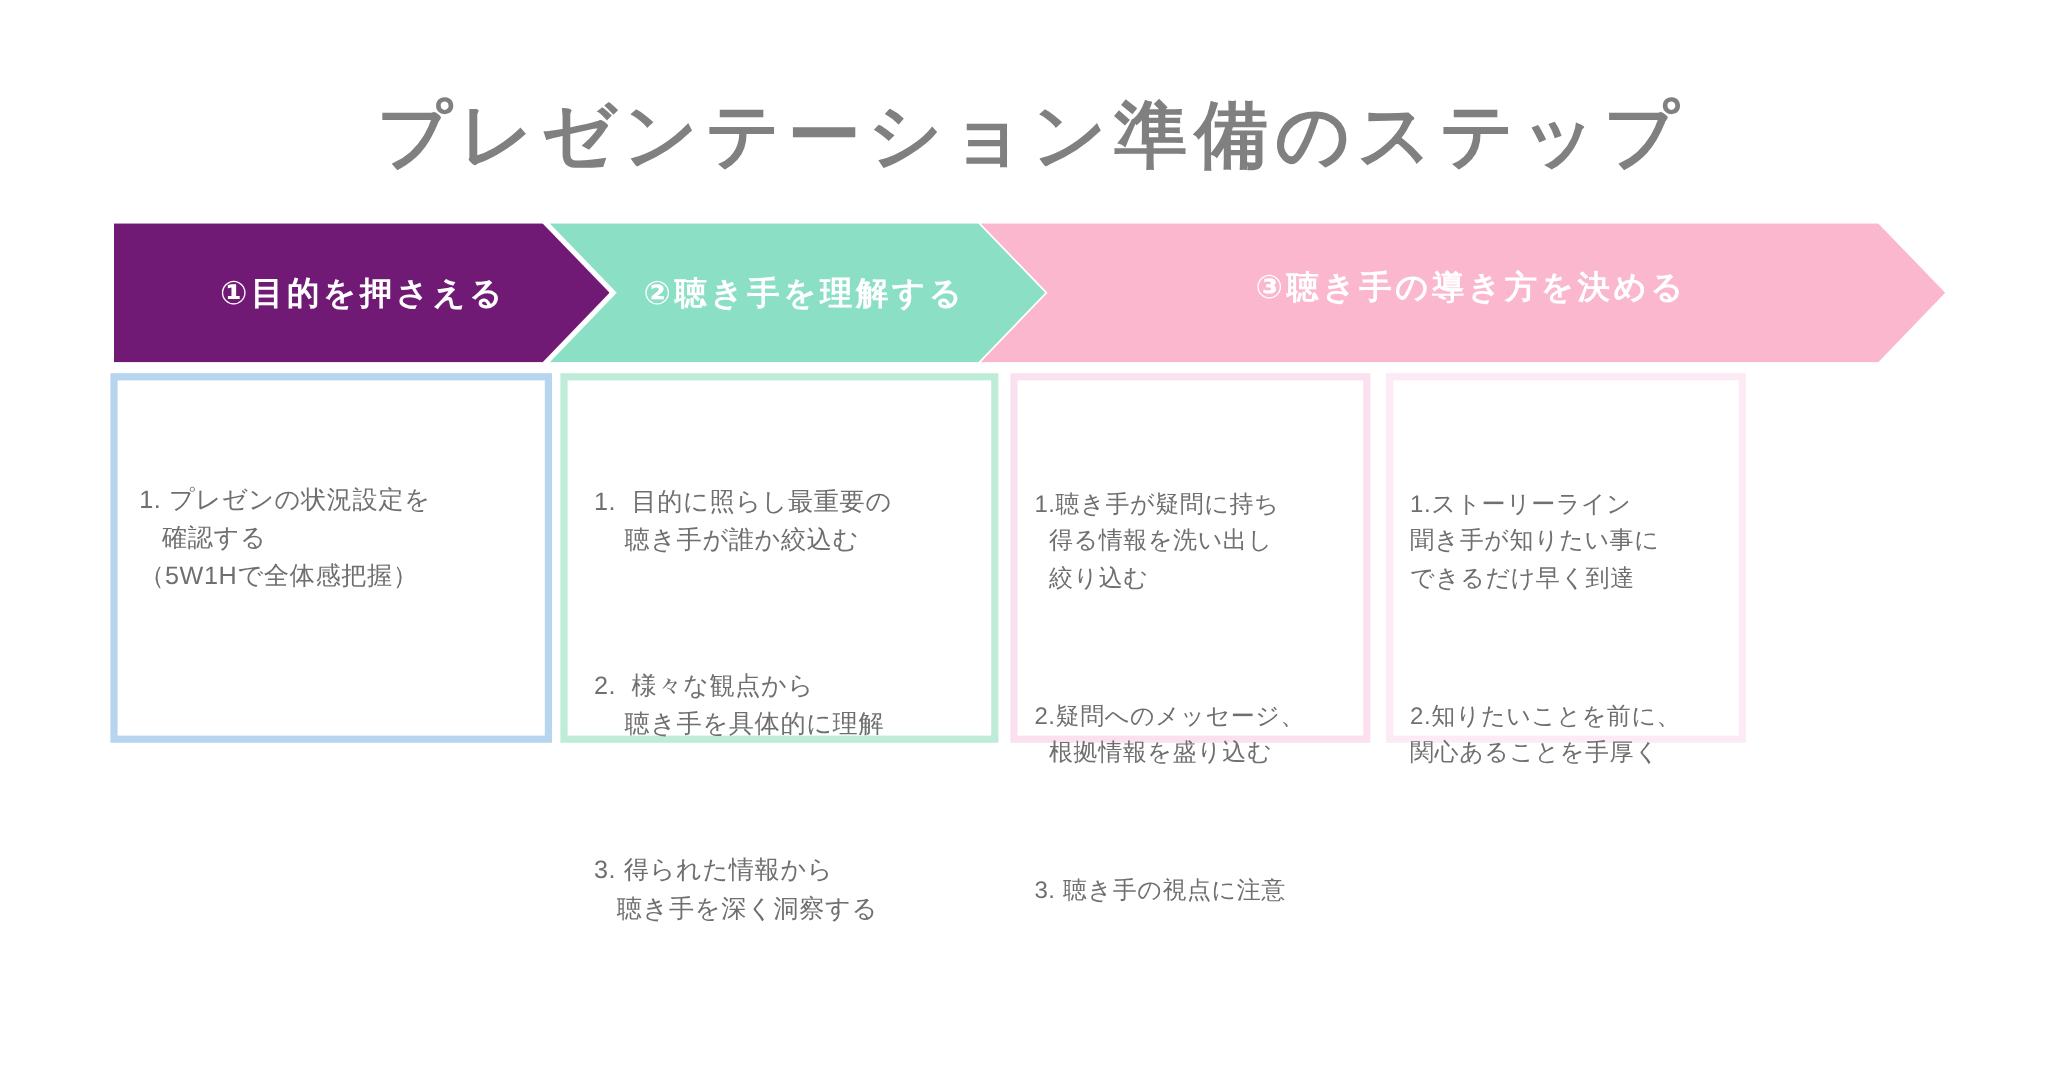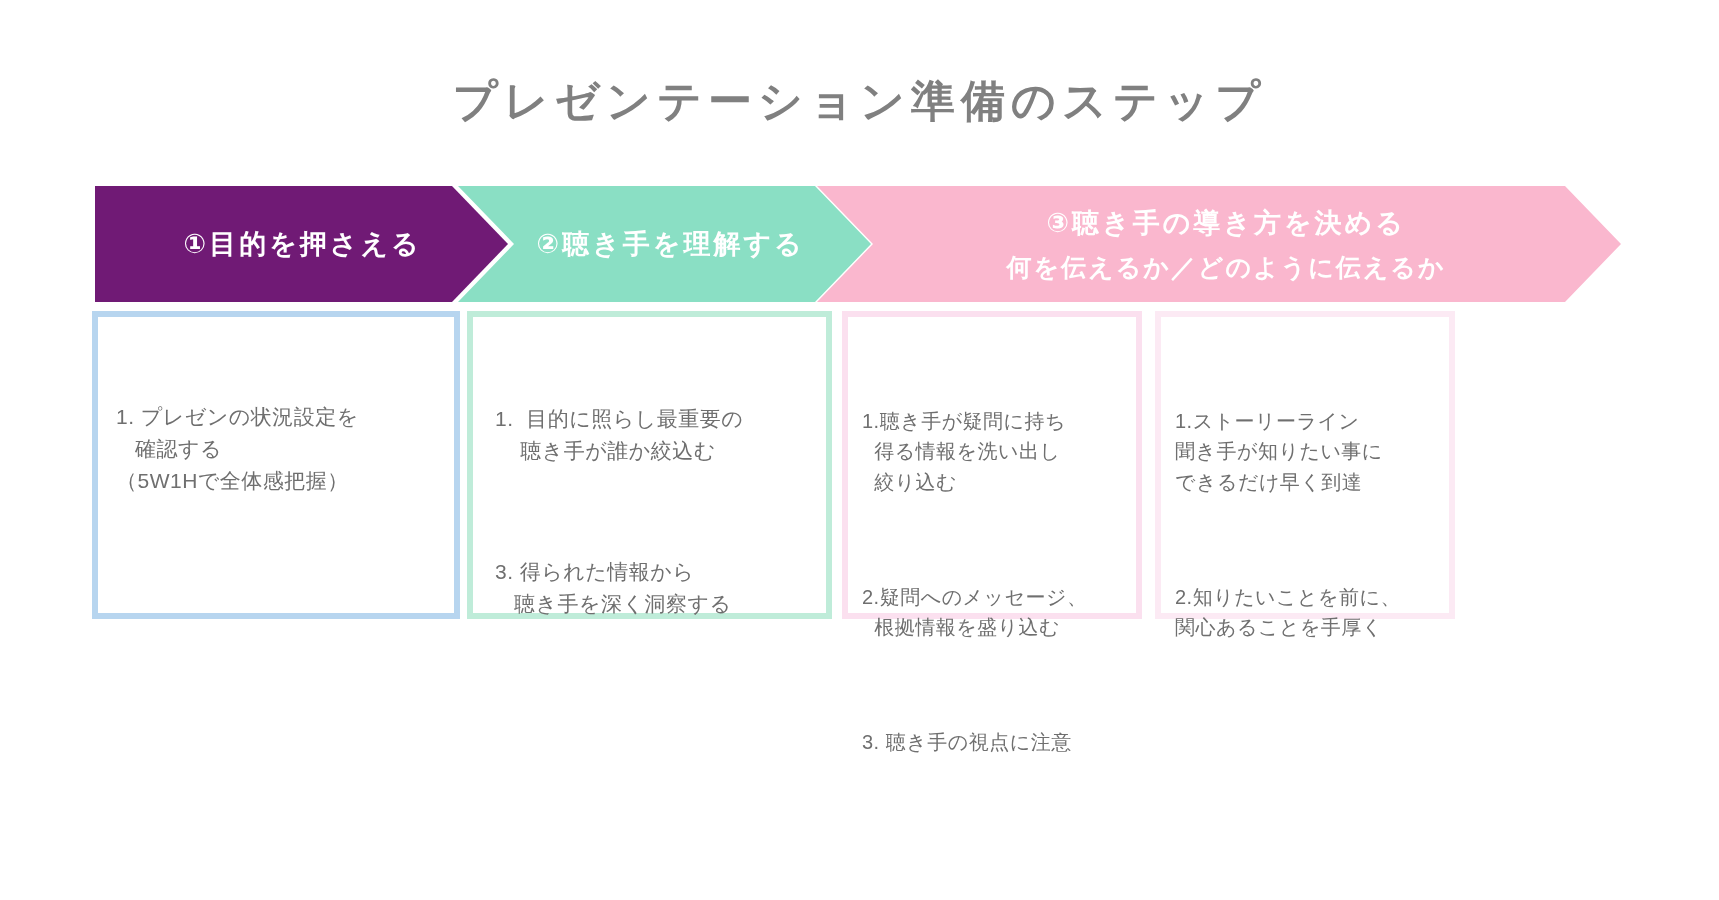--- a/index.html
+++ b/index.html
@@ -16,21 +16,21 @@
     position: relative;
   }
 
   
   .title {
     position: absolute;
     left: 0;
     top: 72px;
     width: 1719px;
     text-align: center;
-    font-size: 44px;
+    font-size: 61px;
     font-weight: 600;
     letter-spacing: 6px;
     color: #808080;
     white-space: nowrap;
   }
 
   
   .arrow-band {
     position: absolute;
     left: 95px;
@@ -155,39 +155,40 @@
   <div class="arrow arrow-1">
     <span class="line-a">①目的を押さえる</span>
   </div>
 
   <div class="arrow arrow-2">
     <span class="line-a">②聴き手を理解する</span>
   </div>
 
   <div class="arrow arrow-3">
     <span class="line-a">③聴き手の導き方を決める</span>
-    <span class="line-b">何を伝えるか／どのように伝えるか</span>
   </div>
 
 </div>
 
 <div class="boxes">
 
   <div class="box box-1">
     <div class="box-inner">
       <div class="item">1. プレゼンの状況設定を
    確認する
 （5W1Hで全体感把握）</div>
     </div>
   </div>
 
   <div class="box box-2">
     <div class="box-inner">
       <div class="item">1.  目的に照らし最重要の
     聴き手が誰か絞込む</div>
+      <div class="item">2.  様々な観点から
+    聴き手を具体的に理解</div>
       <div class="item">3. 得られた情報から
    聴き手を深く洞察する</div>
     </div>
   </div>
 
   <div class="box box-3">
     <div class="box-inner">
       <div class="item">1.聴き手が疑問に持ち
   得る情報を洗い出し
   絞り込む</div>

